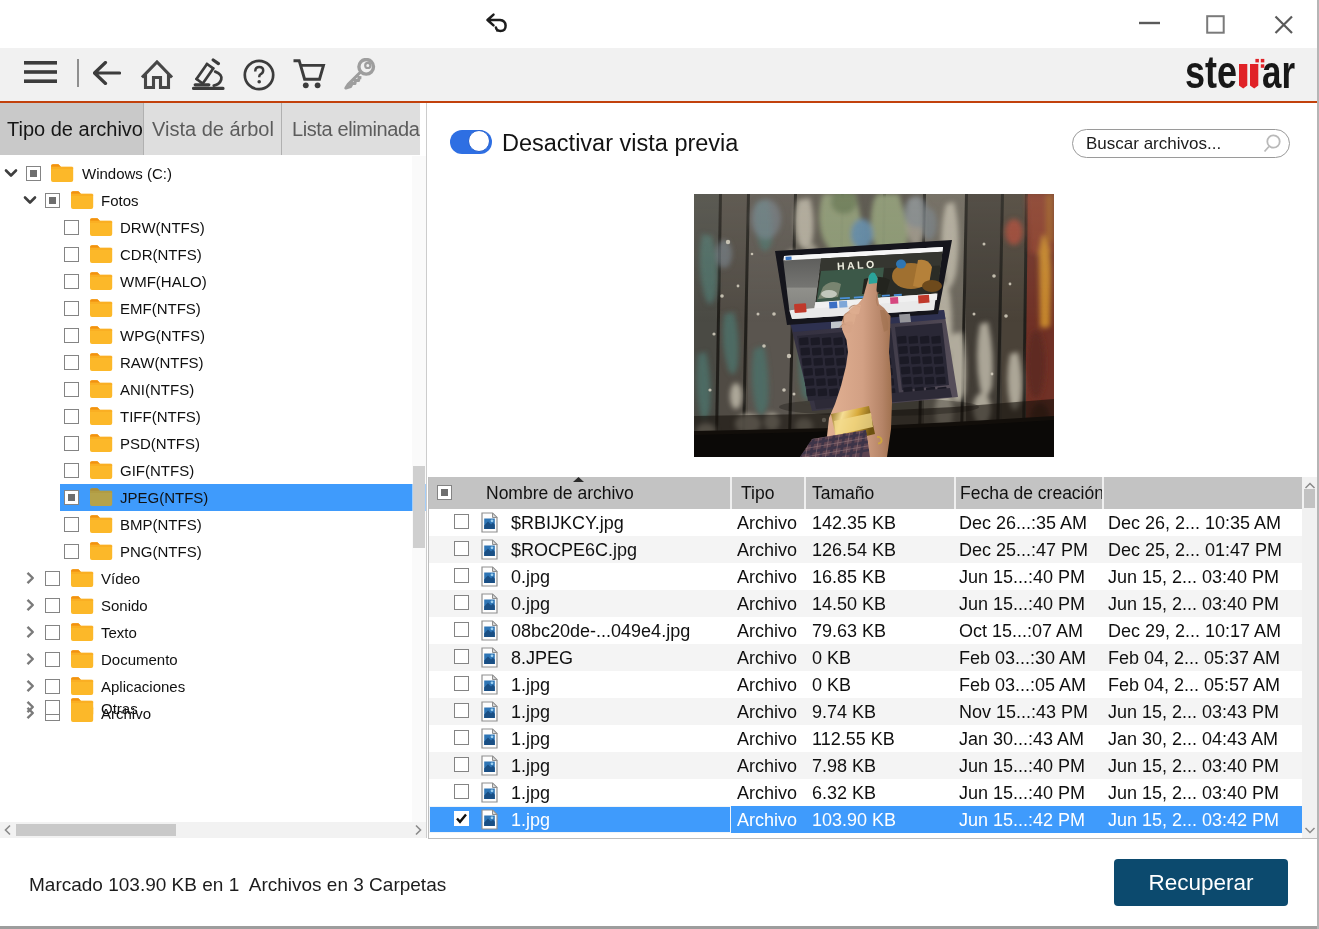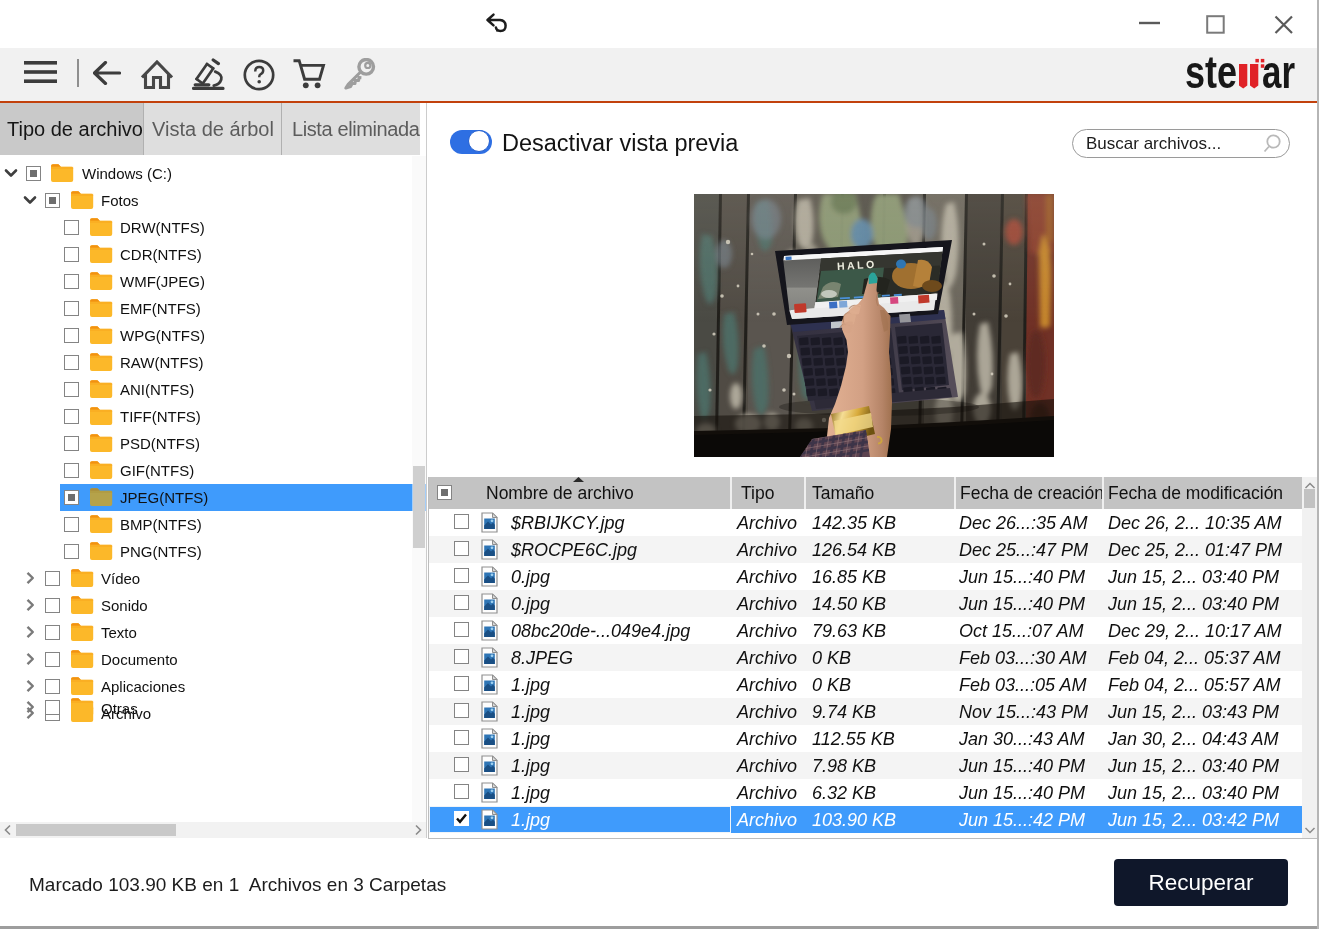--- a/index.html
+++ b/index.html
@@ -15,21 +15,21 @@
 
 .trow{left:0;width:412px;height:27px;}
 .trow .lbl{position:absolute;top:50%;transform:translateY(-50%);font-size:15px;color:#101010;white-space:nowrap;}
 .cb{position:absolute;width:15px;height:15px;border:1.5px solid #848484;background:#fff;top:6px;}
 .cb .part{position:absolute;left:3px;top:3px;width:7px;height:7px;background:#6e6e6e;}
 .chev{position:absolute;top:6px;width:14px;height:14px;}
 .folder{position:absolute;width:24px;height:20px;top:3px;}
 
 .hcell{position:absolute;top:0;height:32px;font-size:17.5px;color:#111;display:flex;align-items:center;white-space:nowrap;}
 .frow{position:absolute;left:1px;width:874px;height:27px;font-size:18px;color:#101010;}
-.frow .c{position:absolute;top:50%;transform:translateY(-50%);white-space:nowrap;font-style:italic;}
+.frow .c{position:absolute;top:50%;transform:translateY(-50%);white-space:nowrap;}
 .ficon{position:absolute;left:52px;top:3px;}
 .frow .cb{left:25px;top:5px;}
 </style></head><body>
 
 <div class="abs" id="titlebar">
  <svg class="abs" style="left:484px;top:12px" width="26" height="24" viewBox="0 0 26 24">
    <path d="M3.5 8 L9.5 2.6 M3.5 8 L9.5 13.4 M3.5 8 H16 Q21.3 8.4 21.6 13.6 Q21.8 18.8 16.4 18.9 Q12.4 18.8 11.9 15.4" fill="none" stroke="#1d1d1d" stroke-width="2.5" stroke-linecap="round" stroke-linejoin="round"></path>
    <rect x="12.2" y="17.9" width="1.7" height="1.7" fill="#1d1d1d"></rect>
    <rect x="14.8" y="18.1" width="1.7" height="1.7" fill="#1d1d1d"></rect>
  </svg>
@@ -152,21 +152,21 @@
     </svg>
     <span class="lbl" style="left:120px">CDR(NTFS)</span>
   </div>
 <div class="abs trow" style="top:267.5px">
     <span class="cb" style="left:64px"></span>
     <svg class="folder" style="left:89px" width="24" height="20" viewBox="0 0 24 20">
       <path d="M1 3.2 Q1 1.2 3 1.2 H8.4 L10.9 3.8 H21.6 Q23.2 3.8 23.2 5.6 V17 Q23.2 19 21.2 19 H3 Q1 19 1 17 Z" fill="#fcb829"></path>
       <path d="M1 3.2 Q1 1.2 3 1.2 H8.4 L10.9 3.8 H1.8 Z" fill="#f29111"></path>
       <rect x="1" y="3.8" width="22.2" height="2.2" fill="#f9a81f" opacity="0.6"></rect>
     </svg>
-    <span class="lbl" style="left:120px">WMF(JPEG)</span>
+    <span class="lbl" style="left:120px">WMF(HALO)</span>
   </div>
 <div class="abs trow" style="top:294.5px">
     <span class="cb" style="left:64px"></span>
     <svg class="folder" style="left:89px" width="24" height="20" viewBox="0 0 24 20">
       <path d="M1 3.2 Q1 1.2 3 1.2 H8.4 L10.9 3.8 H21.6 Q23.2 3.8 23.2 5.6 V17 Q23.2 19 21.2 19 H3 Q1 19 1 17 Z" fill="#fcb829"></path>
       <path d="M1 3.2 Q1 1.2 3 1.2 H8.4 L10.9 3.8 H1.8 Z" fill="#f29111"></path>
       <rect x="1" y="3.8" width="22.2" height="2.2" fill="#f9a81f" opacity="0.6"></rect>
     </svg>
     <span class="lbl" style="left:120px">EMF(NTFS)</span>
   </div>
@@ -652,21 +652,20 @@
 
 <div class="abs" style="left:428px;top:477px;width:891px;height:362px;border:1px solid #bdbdbd;border-right:none;background:#fff;"></div>
 <div class="abs" style="left:429px;top:477px;width:873px;height:32px;background:#c3c3c3;">
  <span class="cb" style="left:8px;top:8px">
       <span class="part"></span>
     </span>
  <div class="hcell" style="left:57px">Nombre de archivo</div>
  <div class="hcell" style="left:312px">Tipo</div>
  <div class="hcell" style="left:383px">Tamaño</div>
  <div class="hcell" style="left:531px">Fecha de creación</div>
- <div class="hcell" style="left:679px">Fecha de modificación</div>
  <svg class="abs" style="left:144px;top:0px" width="11" height="5" viewBox="0 0 11 5">
       <path d="M5.5 0 L11 5 L0 5 Z" fill="#2a2a2a"></path>
     </svg>
  <div class="abs" style="left:301px;top:0;width:2px;height:32px;background:#efefef"></div>
  <div class="abs" style="left:375px;top:0;width:2px;height:32px;background:#efefef"></div>
  <div class="abs" style="left:525px;top:0;width:2px;height:32px;background:#efefef"></div>
  <div class="abs" style="left:673px;top:0;width:2px;height:32px;background:#efefef"></div>
 </div>
 <div class="frow" style="left:429px;top:509px;background:#ffffff">
     <span class="cb" style="left:25px;top:5px"></span>
@@ -855,16 +854,16 @@
 <div class="abs" style="left:1302px;top:477px;width:15px;height:361px;background:#f1f1f1;"></div>
 <svg class="abs" style="left:1304px;top:480px" width="12" height="12" viewBox="0 0 12 12">
     <path d="M1.5 8 L6 3.5 L10.5 8" fill="none" stroke="#8a8a8a" stroke-width="1.5"></path>
   </svg>
 <div class="abs" style="left:1304px;top:489px;width:11px;height:19px;background:#c2c2c2;"></div>
 <svg class="abs" style="left:1304px;top:824px" width="12" height="12" viewBox="0 0 12 12">
     <path d="M1.5 4 L6 8.5 L10.5 4" fill="none" stroke="#8a8a8a" stroke-width="1.5"></path>
   </svg>
 
 <div class="abs" style="left:29px;top:874px;font-size:19px;color:#1c1c1c;">Marcado 103.90 KB en 1&nbsp; Archivos en 3 Carpetas</div>
-<div class="abs" style="left:1114px;top:859px;width:174px;height:47px;background:#0f172a;border-radius:4px;color:#fff;font-size:22.5px;display:flex;align-items:center;justify-content:center;">Recuperar</div>
+<div class="abs" style="left:1114px;top:859px;width:174px;height:47px;background:#0c4a6e;border-radius:4px;color:#fff;font-size:22.5px;display:flex;align-items:center;justify-content:center;">Recuperar</div>
 <div class="abs" style="left:0;top:926px;width:1319px;height:3px;background:#9d9d9d;"></div>
 <div class="abs" style="left:1317px;top:0;width:2px;height:929px;background:#b5b5b5;"></div>
 <div class="abs" style="left:429px;top:806px;width:302px;height:27px;border:1px solid #f0f4f8;pointer-events:none;"></div>
 
 </body></html>

